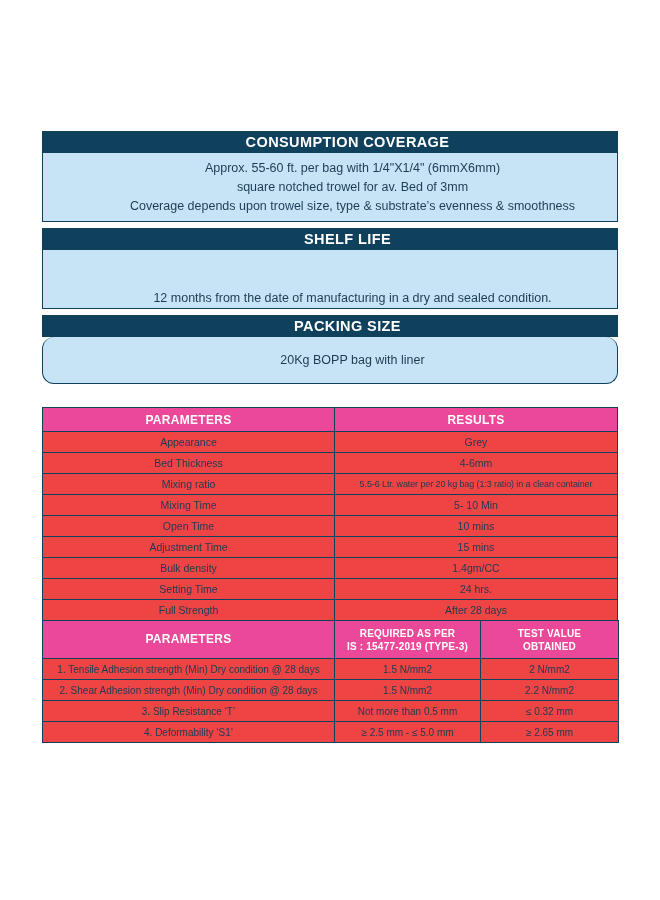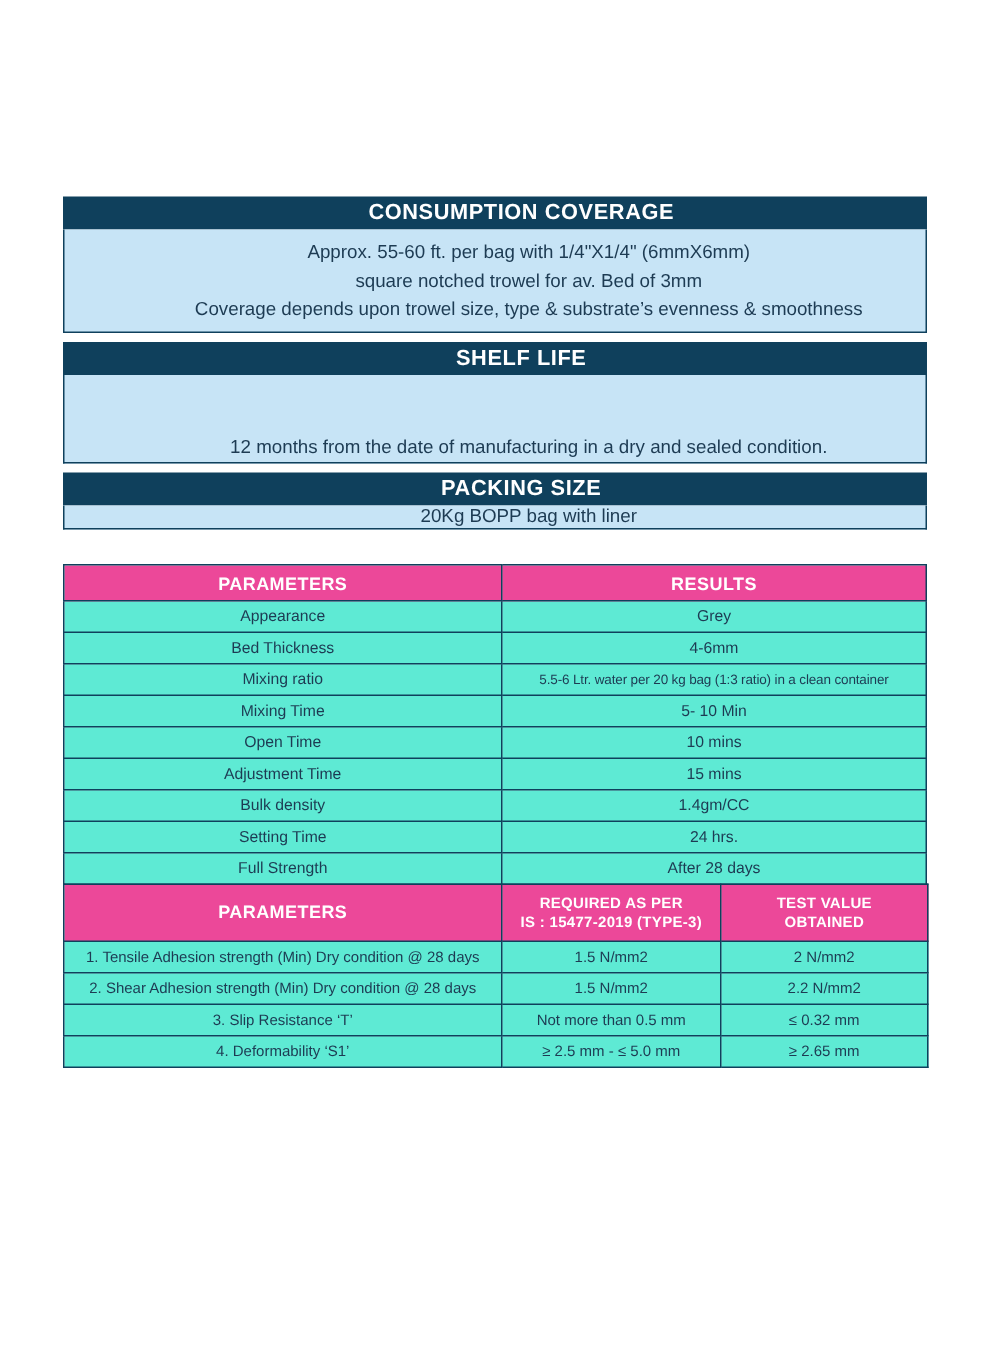--- a/index.html
+++ b/index.html
@@ -41,41 +41,41 @@
     text-align: center;
     font-size: 12.5px;
     font-weight: 500;
     display: flex;
     flex-direction: column;
     justify-content: center;
   }
   .sec-body .line { line-height: 19px; padding-left: 45px; }
   .body-consumption { height: 69px; }
   .body-shelf      { height: 59px; justify-content: flex-end; }
-  .body-packing    { height: 16px; }
+  .body-packing    { height: 47px; border-radius: 12px; }
   .gap-before-table { height: 17px; }
 
   
   table.spec-table {
     border-collapse: collapse;
     width: 576px;
     table-layout: fixed;
   }
   .spec-table th, .spec-table td {
     border: 1px solid #0f405c;
     text-align: center;
     padding: 1px 4px;
   }
   .spec-table th {
     background: #ec4899;
     color: #ffffff;
     font-weight: 700;
   }
   .spec-table td {
-    background: #5eead4;
+    background: #ef4444;
     color: #1d3b53;
   }
   
   #table1 th { font-size: 12px; height: 24px; letter-spacing: 0.3px; }
   #table1 td { font-size: 10.5px; height: 21px; }
   #table1 .col-param  { width: 292px; }
   #table1 tbody tr:nth-child(3) td:last-child { font-size: 9px; letter-spacing: -0.1px; }
   
   #table2 { margin-top: -1px; }
   #table2 th { font-size: 10px; height: 38px; line-height: 1.3; letter-spacing: 0.2px; }

